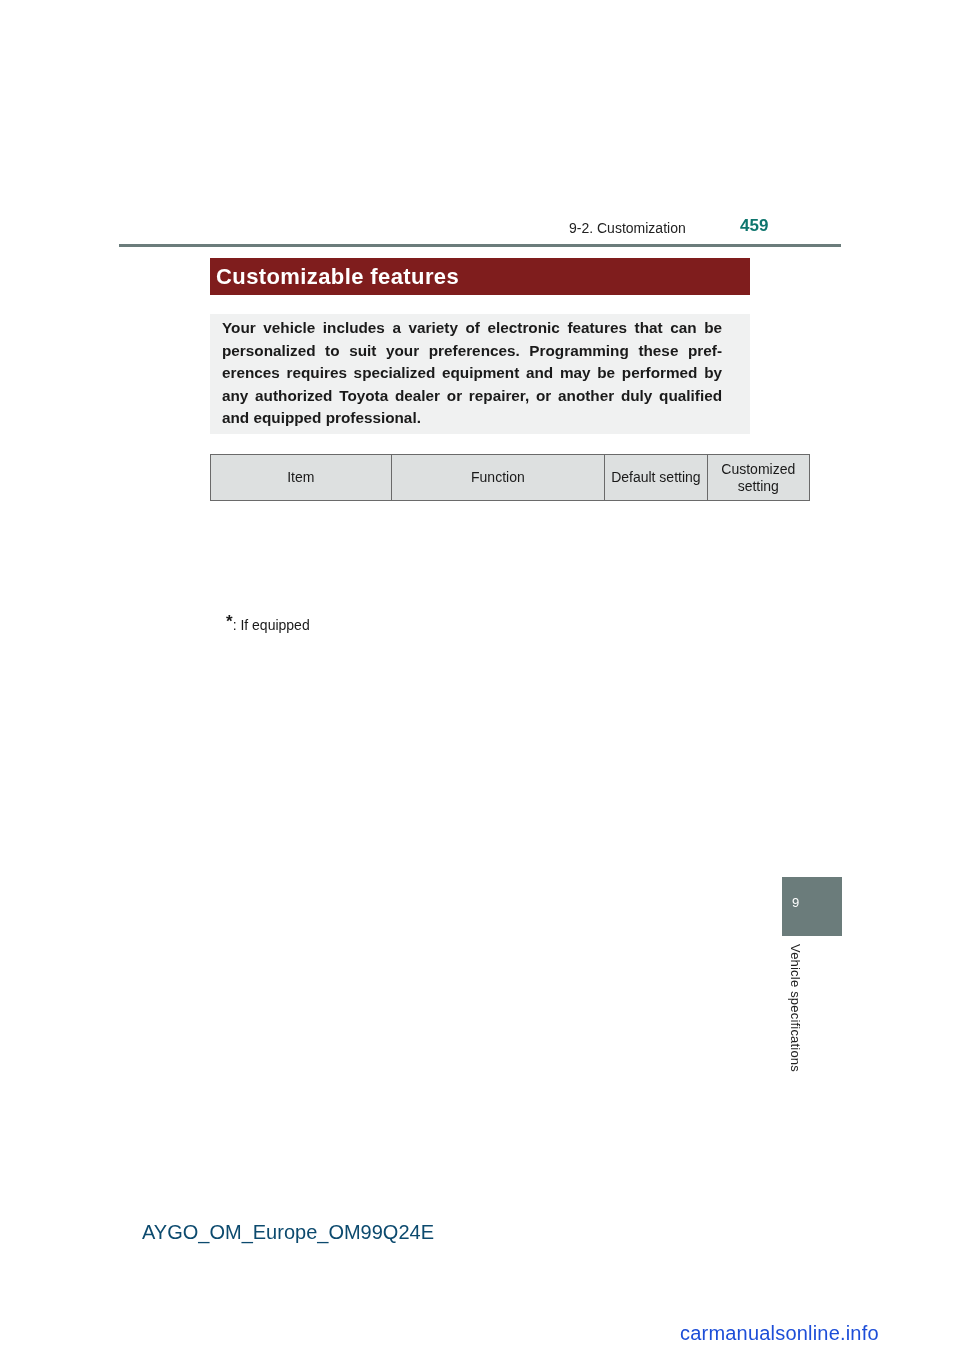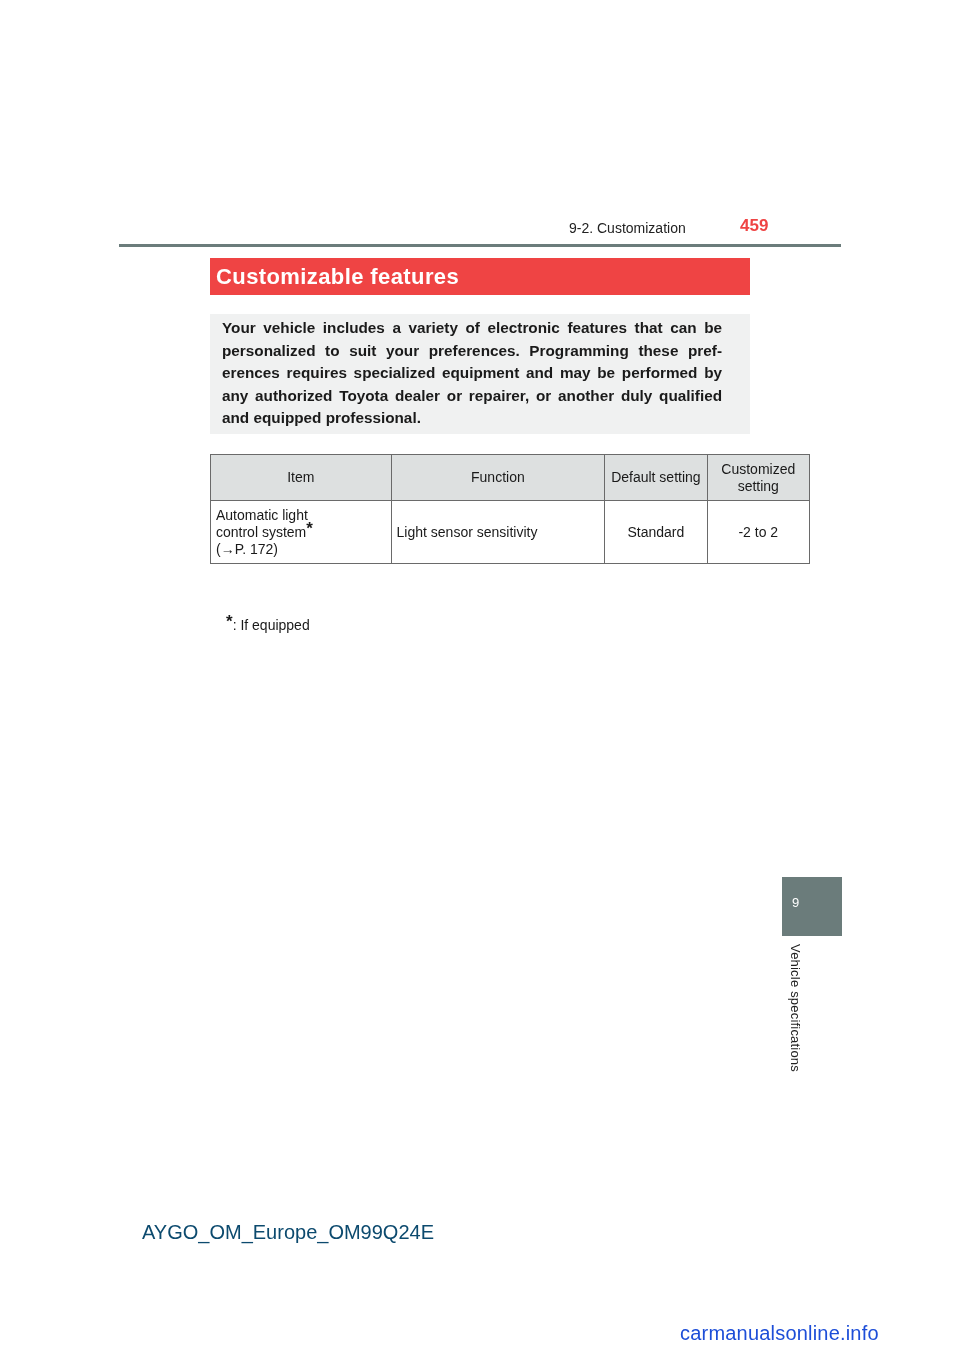--- a/index.html
+++ b/index.html
@@ -21,37 +21,37 @@
       top: 220px;
       font-size: 14px;
       color: #222;
     }
     .header-page {
       position: absolute;
       left: 740px;
       top: 216px;
       font-size: 17px;
       font-weight: bold;
-      color: #ef4444;
+      color: #0f766e;
     }
     .header-rule {
       position: absolute;
       left: 119px;
       top: 244px;
       width: 722px;
       height: 3px;
       background: #6b7c7b;
     }
     .title-bar {
       position: absolute;
       left: 210px;
       top: 258px;
       width: 540px;
       height: 37px;
-      background: #ef4444;
+      background: #7f1d1d;
       box-sizing: border-box;
       padding-left: 6px;
     }
     .title-text {
       color: #ffffff;
       font-weight: bold;
       font-size: 22px;
       line-height: 37px;
       letter-spacing: 0.4px;
     }
@@ -178,30 +178,20 @@
 <table class="features">
   <thead>
     <tr>
       <th class="col-item">Item</th>
       <th class="col-func">Function</th>
       <th class="col-def">Default setting</th>
       <th class="col-cust">Customized setting</th>
     </tr>
   </thead>
   <tbody>
-    <tr class="row-2">
-      <td>
-        <span>Automatic light</span><br>
-        <span>control system</span><span class="star">*</span><br>
-        <span>(→P. 172)</span>
-      </td>
-      <td>Light sensor sensitivity</td>
-      <td class="c">Standard</td>
-      <td class="c">-2 to 2</td>
-    </tr>
   </tbody>
 </table>
 
 <div class="footnote">
   <span class="star">*</span><span>: If equipped</span>
 </div>
 
 <div class="side-tab">
   <span class="side-tab-num">9</span>
 </div>

